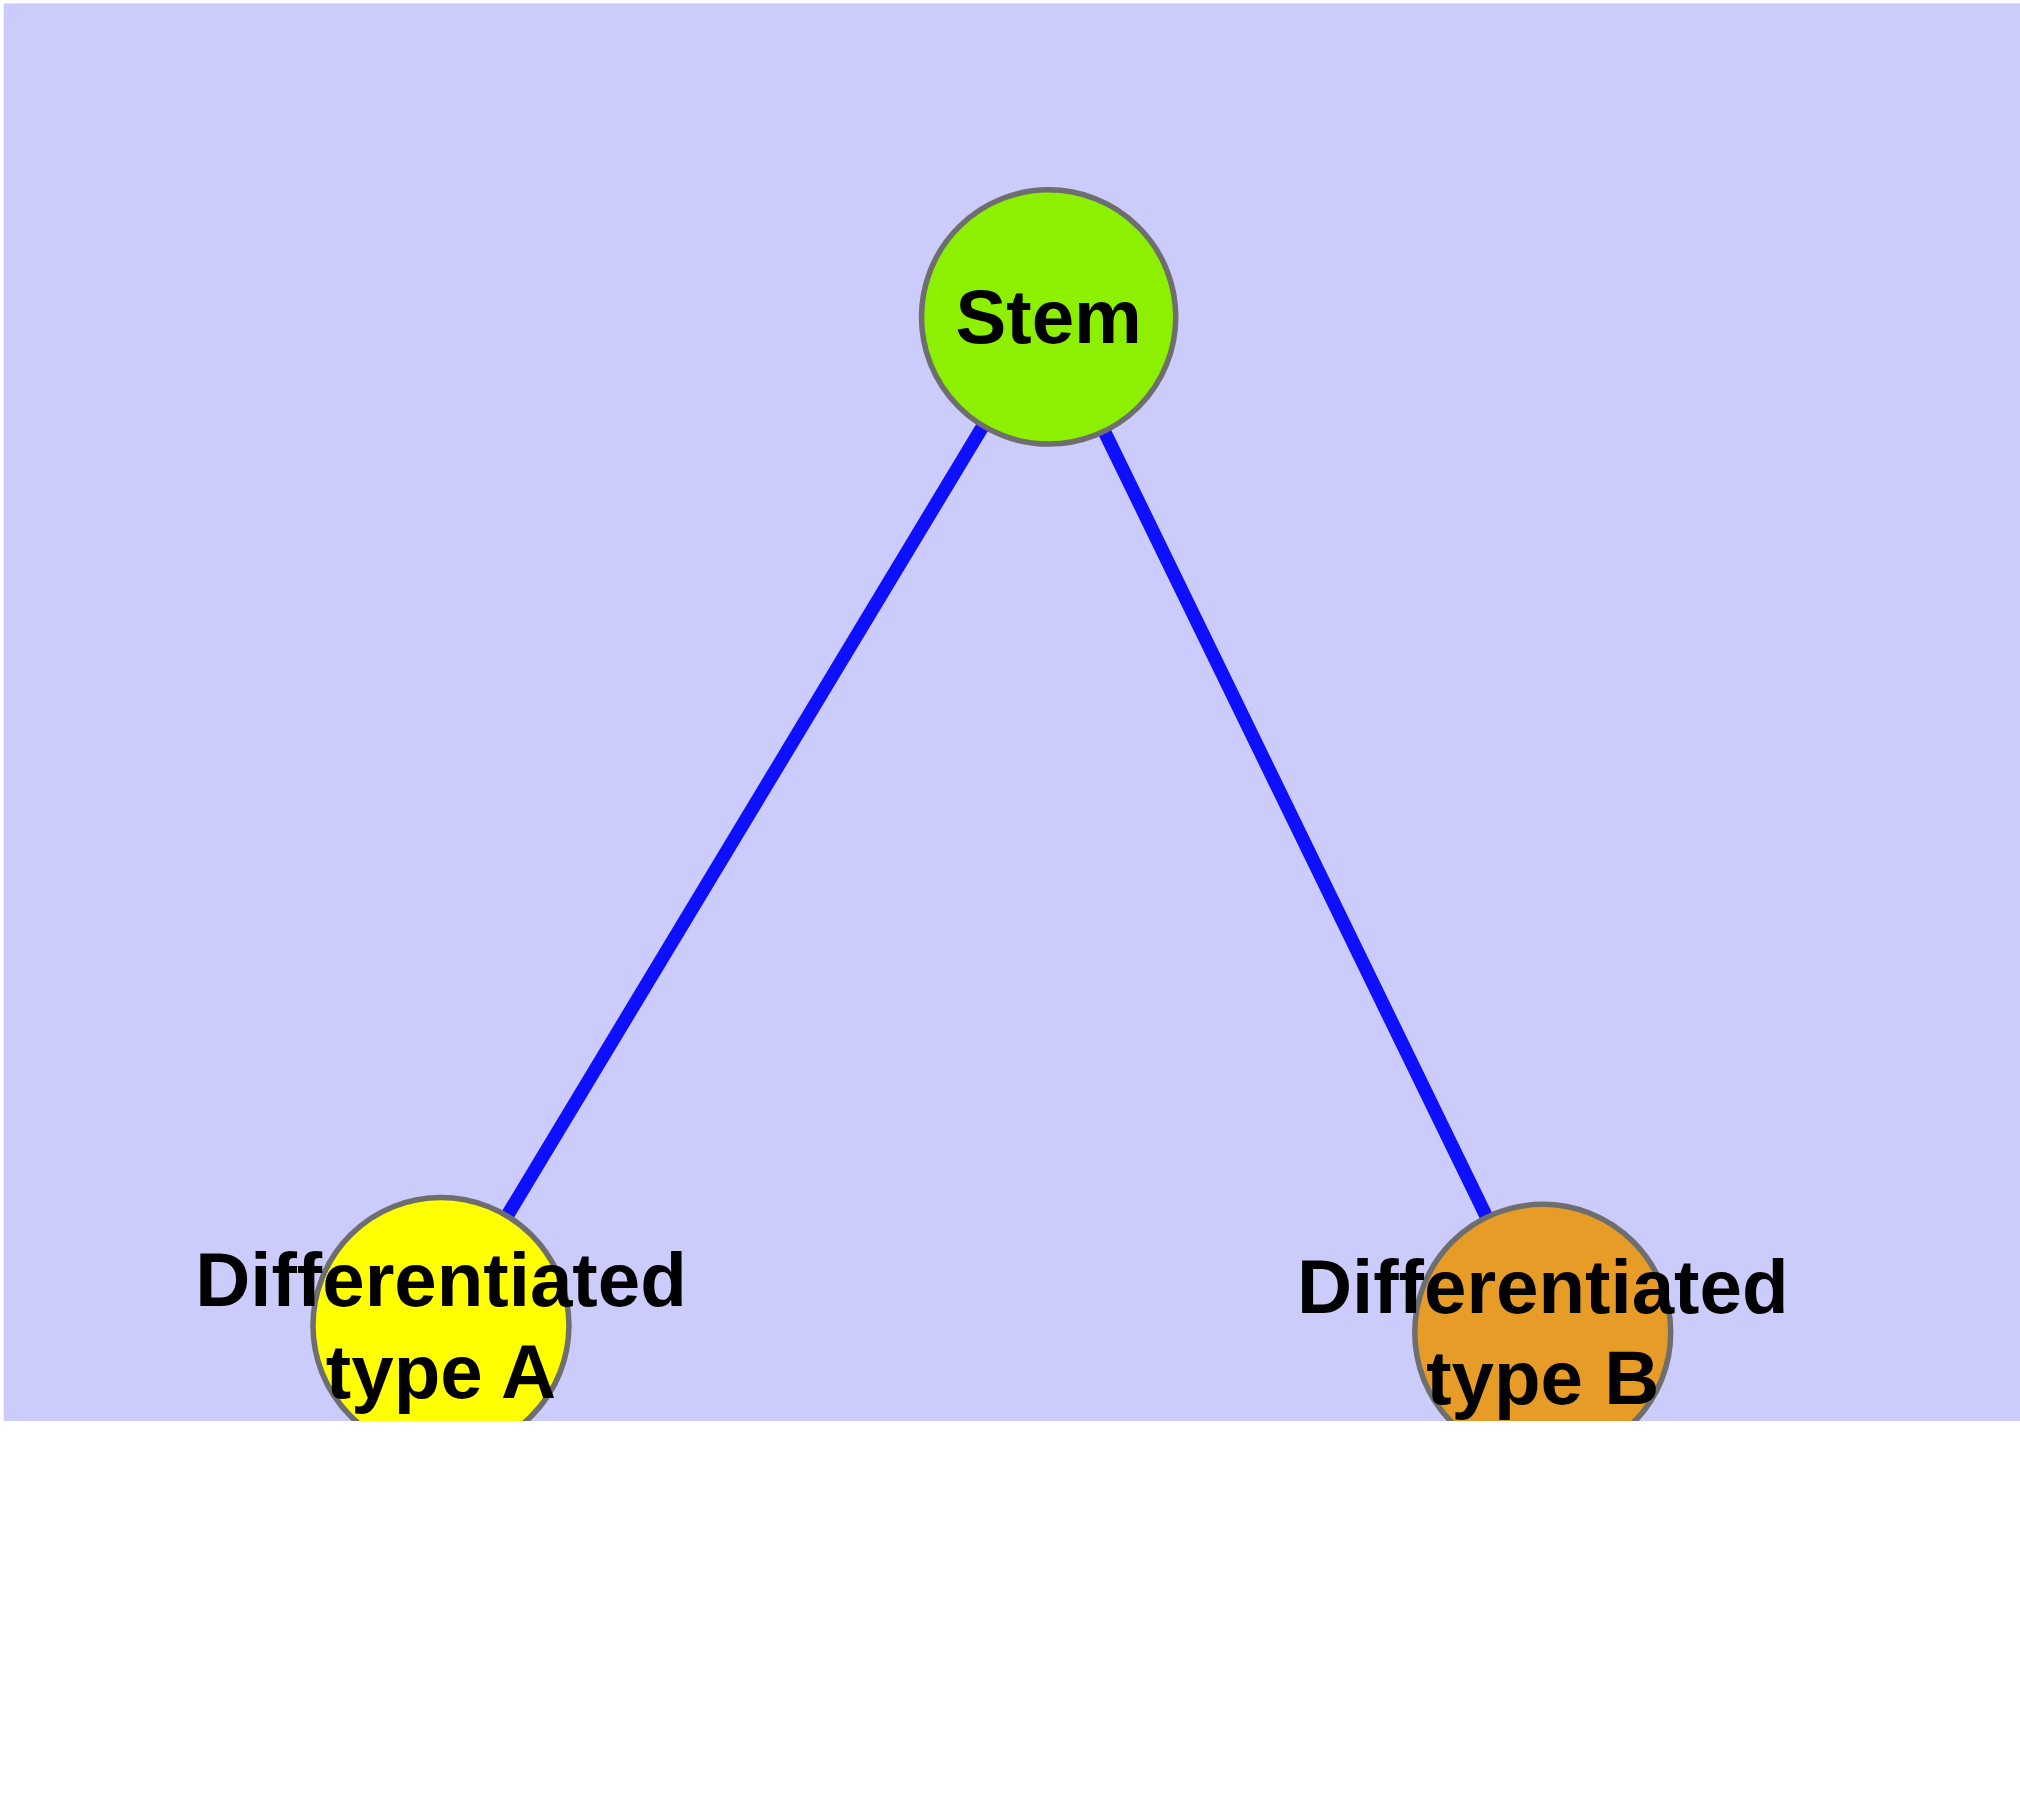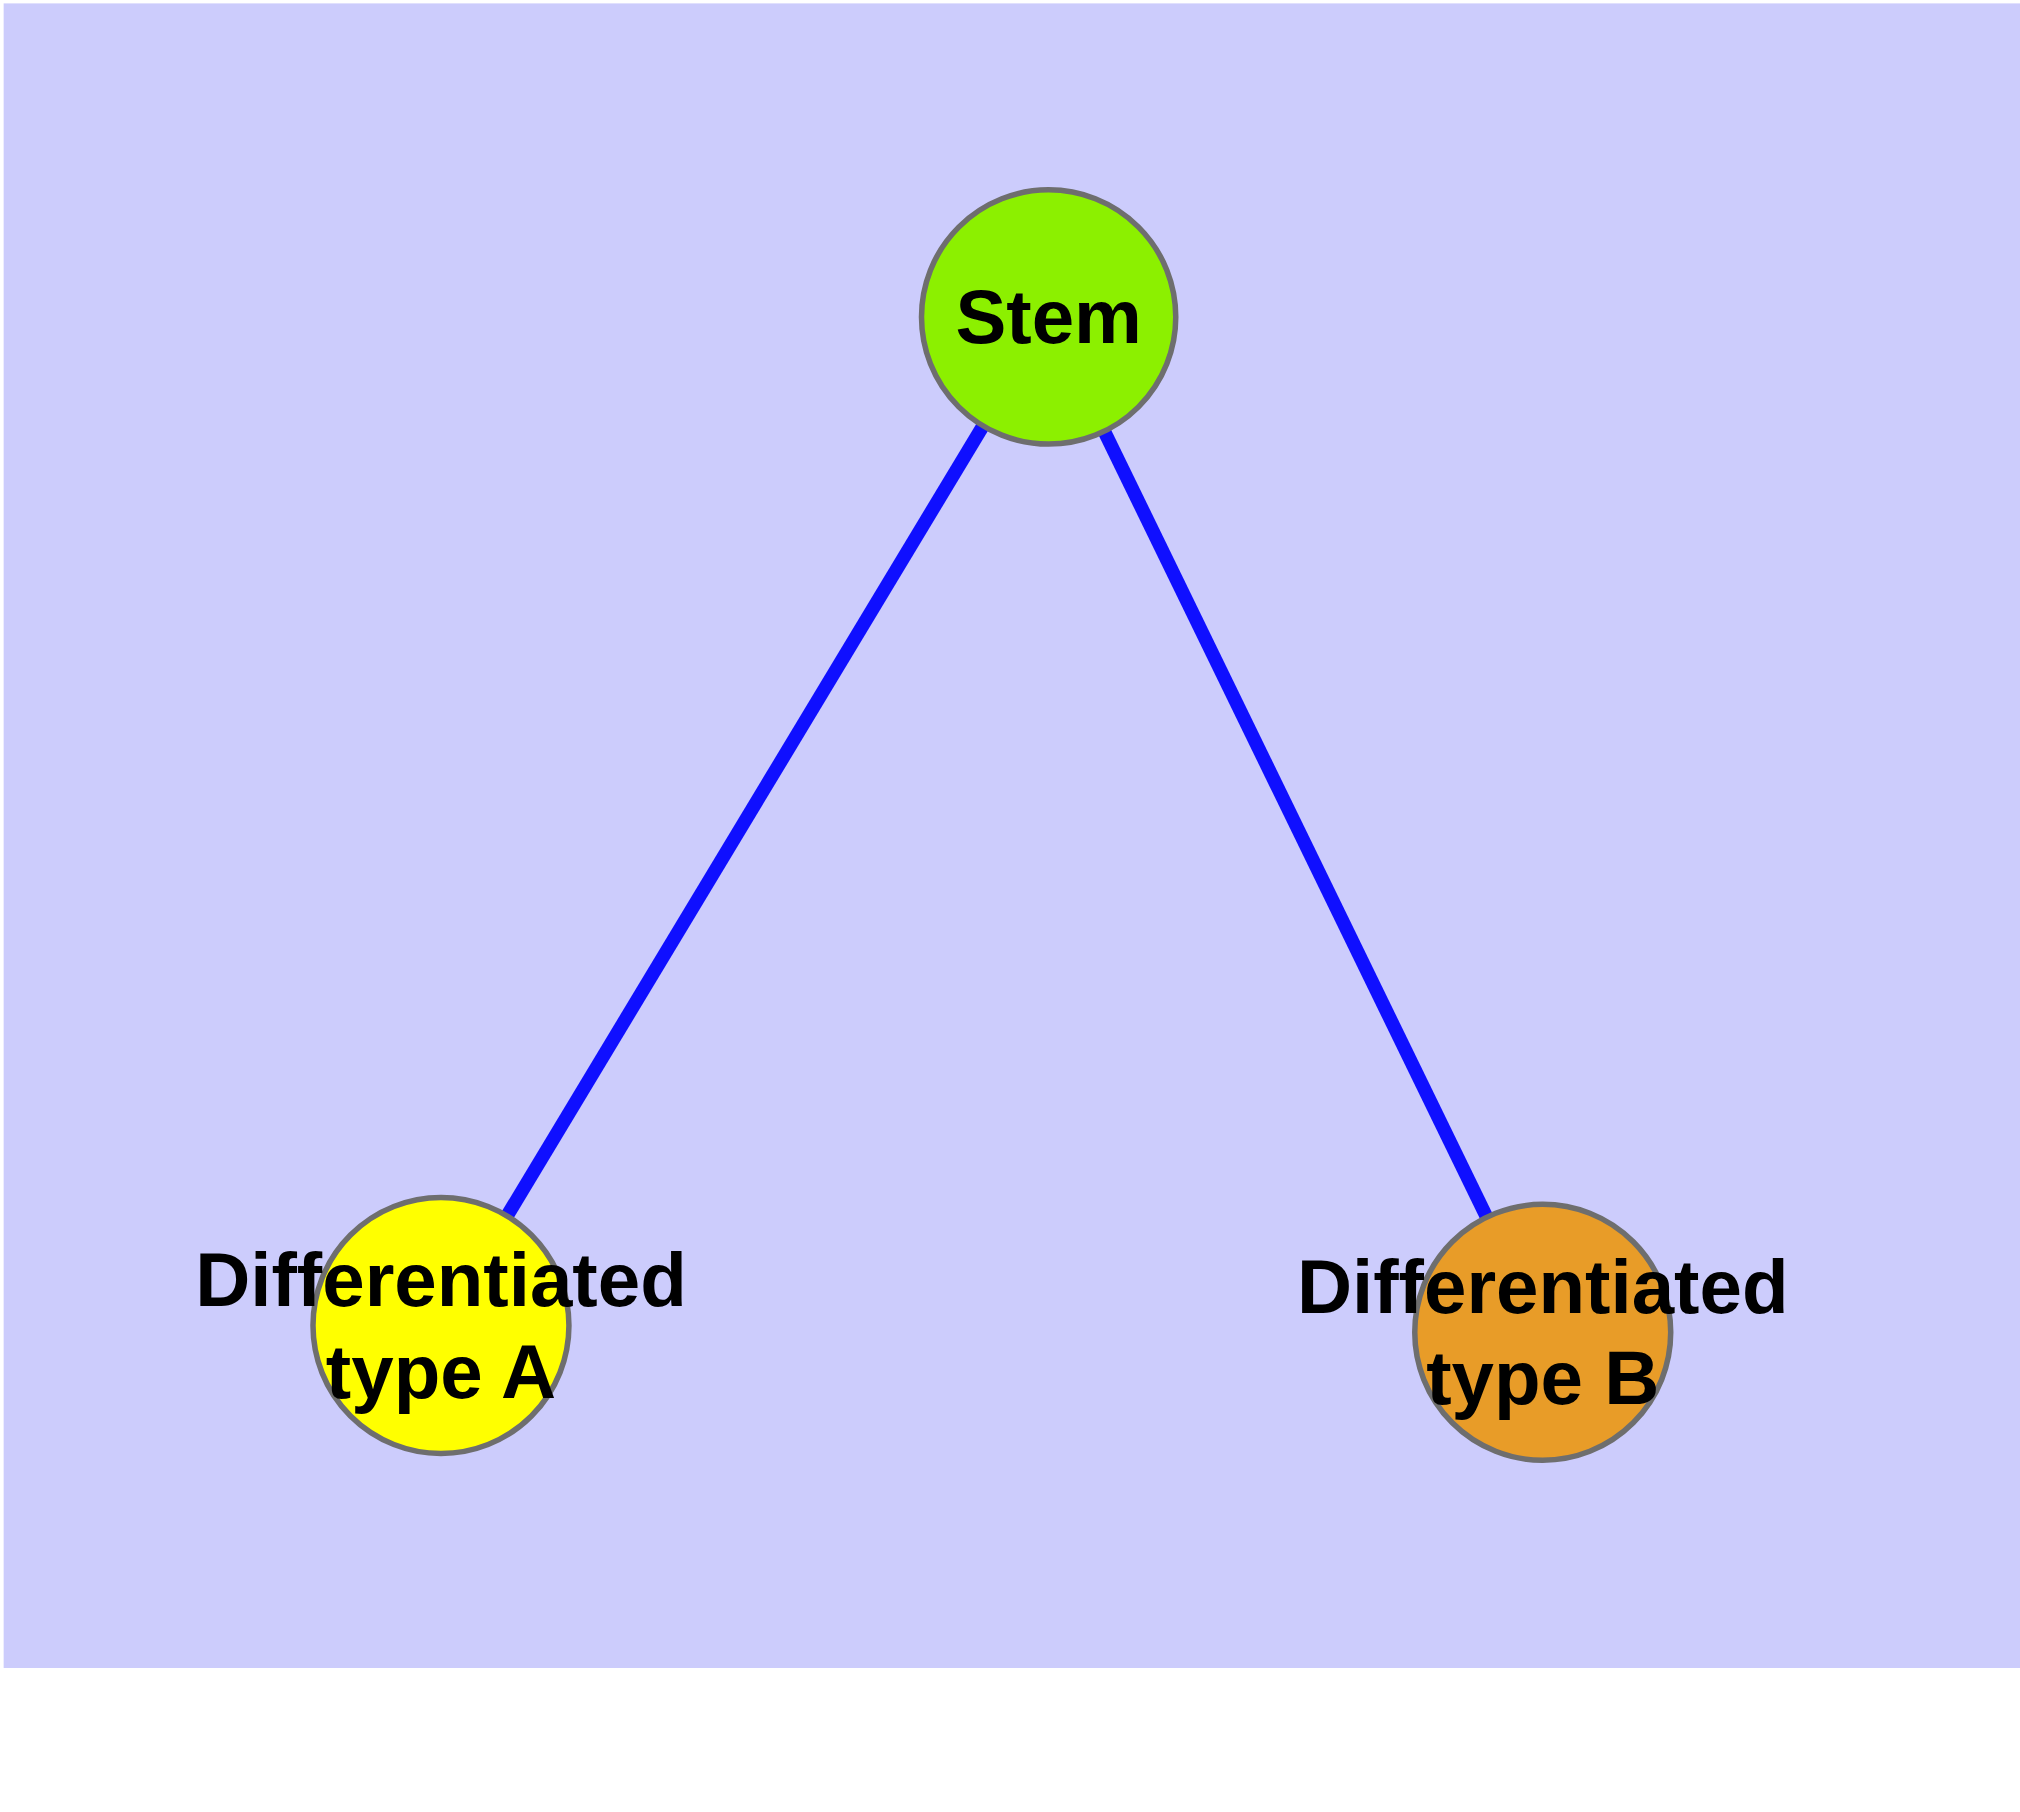--- a/index.html
+++ b/index.html
@@ -3,21 +3,21 @@
 <meta charset="utf-8">
 <style>
   html, body {
     margin: 0;
     padding: 0;
     background: #ffffff;
   }
   .canvas {
     position: relative;
     width: 2021px;
-    height: 1668px;
+    height: 1421px;
     overflow: hidden;
     font-family: "Liberation Sans", sans-serif;
   }
   svg {
     display: block;
     width: 2021px;
     height: 1812px;
   }
   text.node-label {
     font-family: "Liberation Sans", sans-serif;

